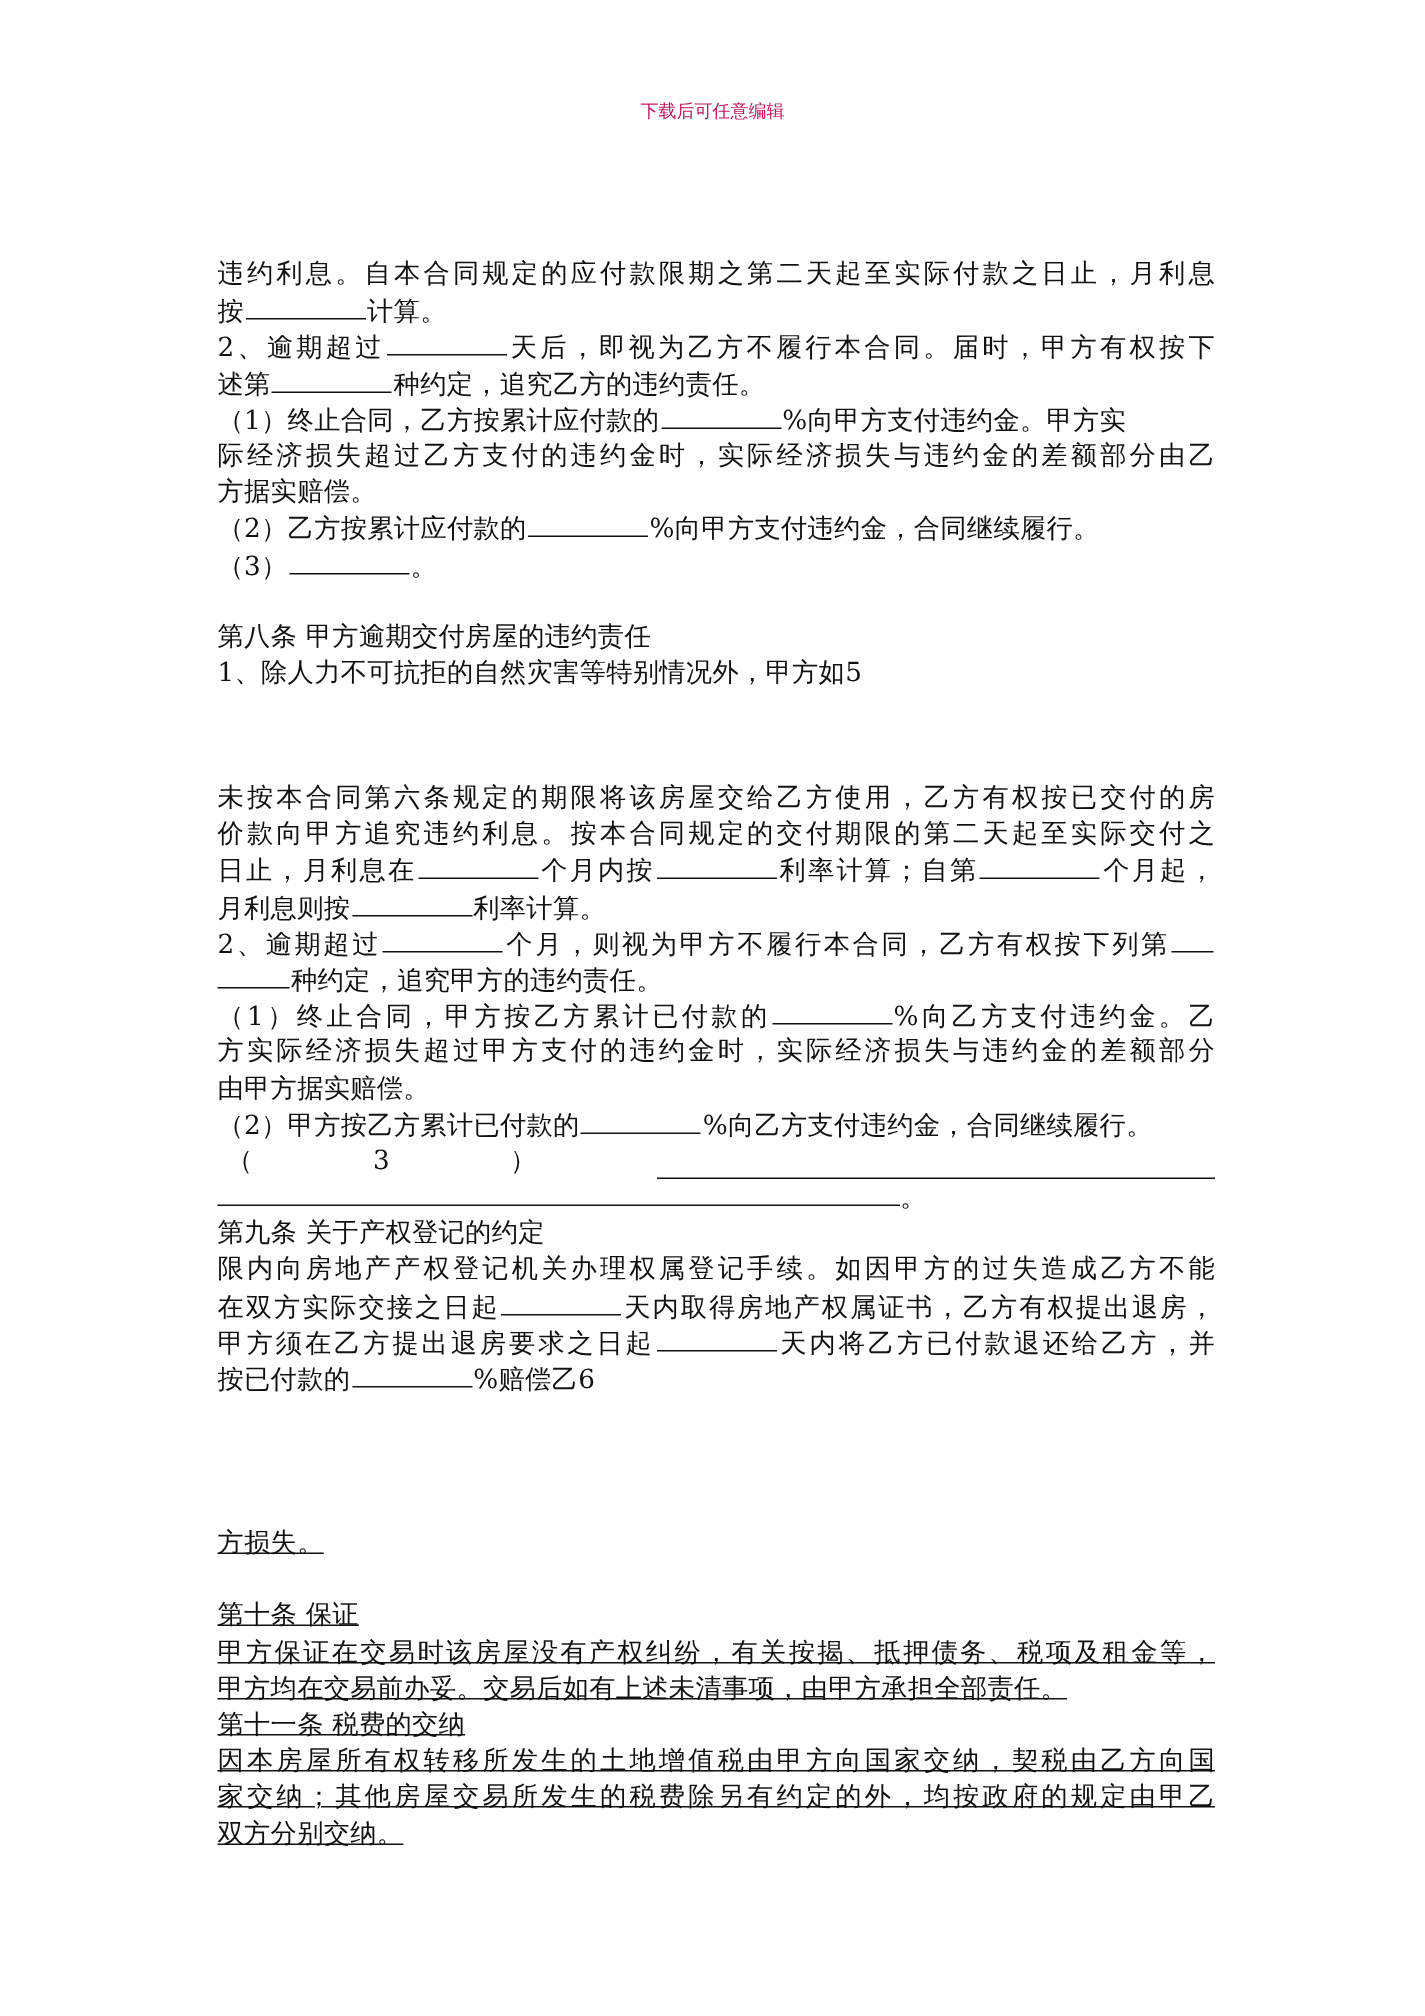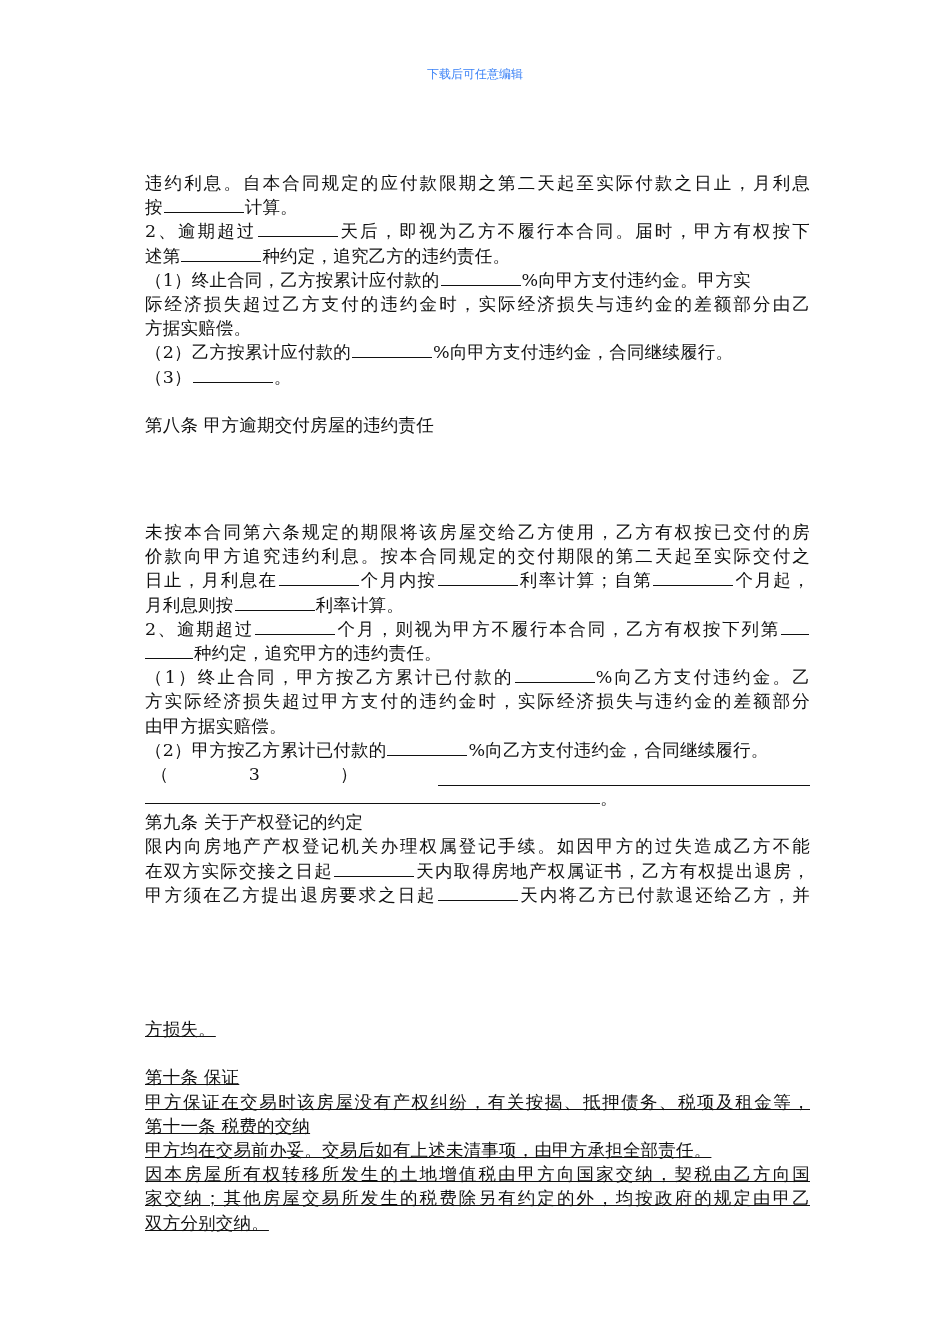--- a/index.html
+++ b/index.html
@@ -15,21 +15,21 @@
       font-family: "DejaVu Serif", "Liberation Serif", serif;
       color: #111111;
     }
     .header {
       position: absolute;
       top: 66px;
       left: 0;
       width: 950px;
       text-align: center;
       font-size: 12px;
-      color: #3b82f6;
+      color: #be185d;
     }
     .page {
       position: absolute;
       left: 145px;
       width: 665px;
       margin-top: 46px;
     }
     .line {
       font-size: 17.5px;
       line-height: 24.2px;
@@ -82,20 +82,23 @@
   <div class="line justify">际经济损失超过乙方支付的违约金时，实际经济损失与违约金的差额部分由乙</div>
   <div class="line">方据实赔偿。</div>
   <div class="line">
     <span>（2）乙方按累计应付款的</span><span class="blank b80"></span><span>%向甲方支付违约金，合同继续履行。</span>
   </div>
   <div class="line">
     <span>（3）</span><span class="blank b80"></span><span>。</span>
   </div>
   <div class="gap"></div>
   <div class="line">第八条 甲方逾期交付房屋的违约责任</div>
+  <div class="line">
+    <span>1、除人力不可抗拒的自然灾害等特别情况外，甲方如</span><span>5</span>
+  </div>
 </div>
 
 <div class="page" style="top:474px;">
   <div class="line justify">未按本合同第六条规定的期限将该房屋交给乙方使用，乙方有权按已交付的房</div>
   <div class="line justify">价款向甲方追究违约利息。按本合同规定的交付期限的第二天起至实际交付之</div>
   <div class="line justify">
     <span>日止，月利息在</span><span class="blank b80"></span><span>个月内按</span><span class="blank b80"></span><span>利率计算；自第</span><span class="blank b80"></span><span>个月起，</span>
   </div>
   <div class="line">
     <span>月利息则按</span><span class="blank b80"></span><span>利率计算。</span>
@@ -124,25 +127,28 @@
     <span class="long2"></span><span>。</span>
   </div>
   <div class="line">第九条 关于产权登记的约定</div>
   <div class="line justify">限内向房地产产权登记机关办理权属登记手续。如因甲方的过失造成乙方不能</div>
   <div class="line justify">
     <span>在双方实际交接之日起</span><span class="blank b80"></span><span>天内取得房地产权属证书，乙方有权提出退房，</span>
   </div>
   <div class="line justify">
     <span>甲方须在乙方提出退房要求之日起</span><span class="blank b80"></span><span>天内将乙方已付款退还给乙方，并</span>
   </div>
+  <div class="line">
+    <span>按已付款的</span><span class="blank b80"></span><span>%赔偿乙</span><span>6</span>
+  </div>
 </div>
 
 <div class="page" style="top:971px;text-decoration:underline;">
   <div class="line">方损失。</div>
   <div class="gap"></div>
   <div class="line">第十条 保证</div>
   <div class="line justify">甲方保证在交易时该房屋没有产权纠纷，有关按揭、抵押债务、税项及租金等，</div>
+  <div class="line">甲方均在交易前办妥。交易后如有上述未清事项，由甲方承担全部责任。</div>
   <div class="line">第十一条 税费的交纳</div>
-  <div class="line">甲方均在交易前办妥。交易后如有上述未清事项，由甲方承担全部责任。</div>
   <div class="line justify">因本房屋所有权转移所发生的土地增值税由甲方向国家交纳，契税由乙方向国</div>
   <div class="line justify">家交纳；其他房屋交易所发生的税费除另有约定的外，均按政府的规定由甲乙</div>
   <div class="line">双方分别交纳。</div>
 </div>
 
 </body></html>

